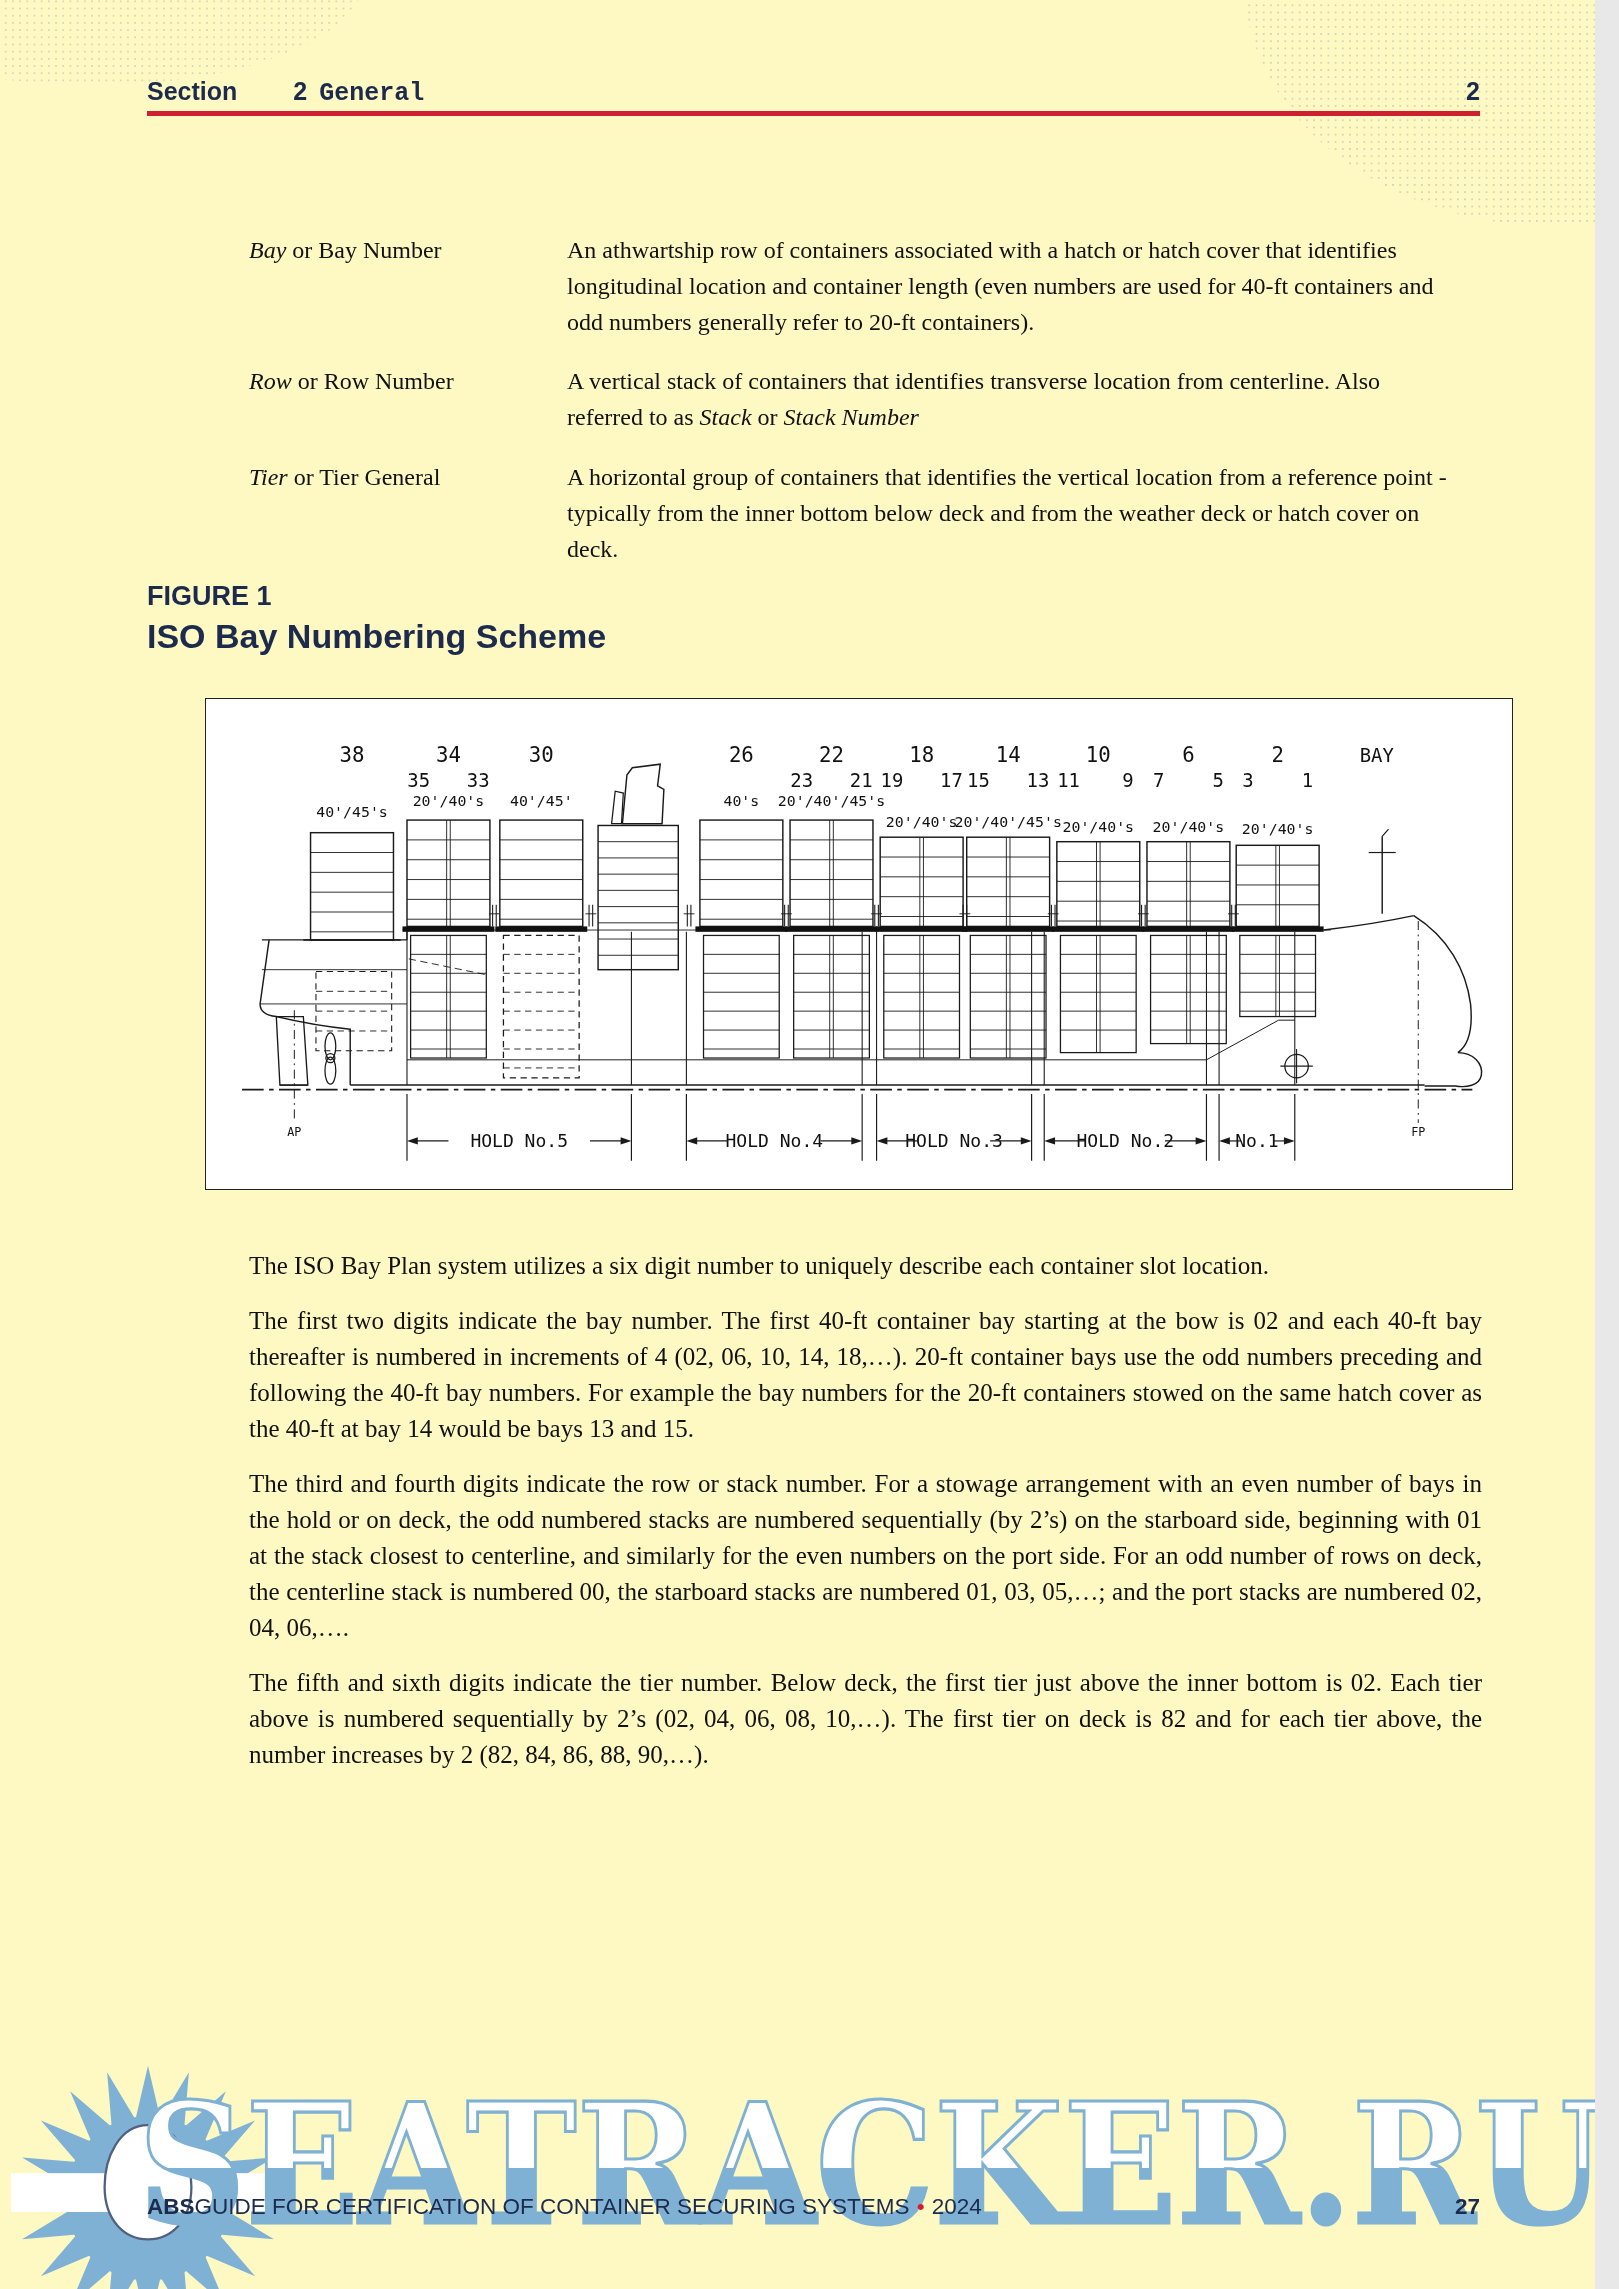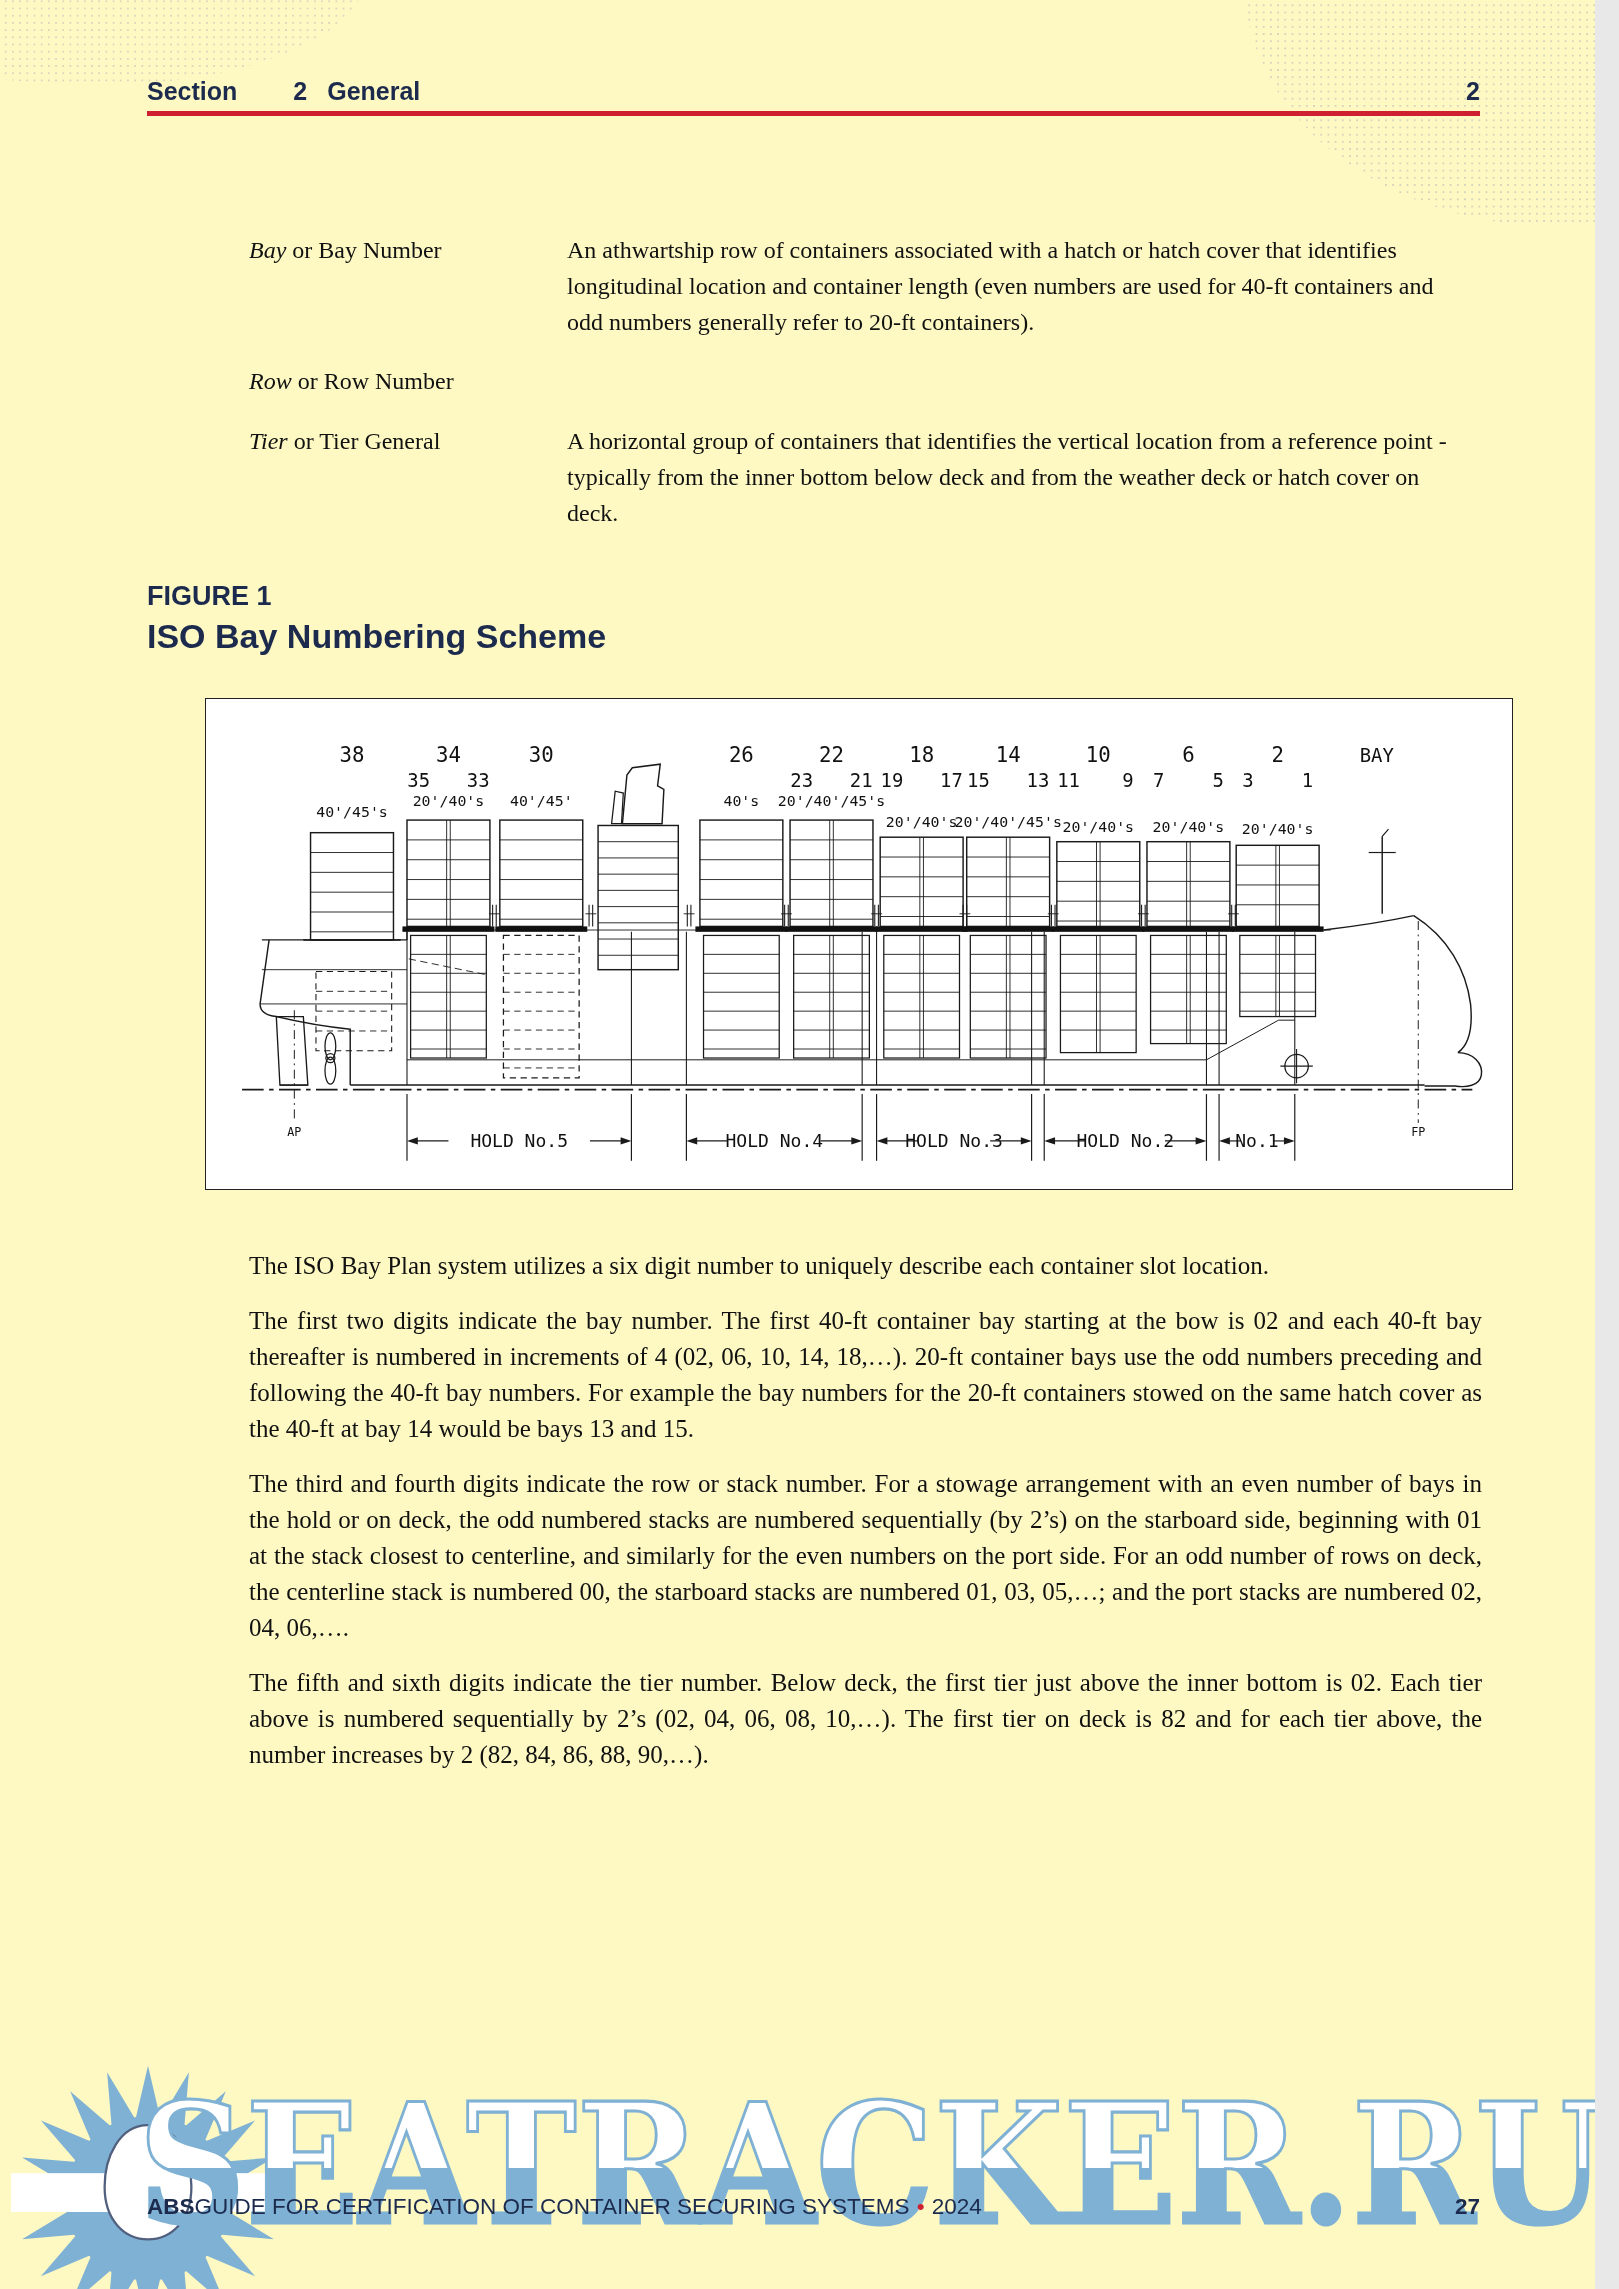--- a/index.html
+++ b/index.html
@@ -7,21 +7,21 @@
         font-family:"Liberation Serif",serif;color:#111;}
   
   .dots{position:absolute;background-image:radial-gradient(circle,#a9aeb6 1.2px,transparent 1.4px);
         background-size:7.2px 7.2px;pointer-events:none;}
   .dots-left{top:-31px;left:-41px;width:450px;height:142px;clip-path:ellipse(60% 76% at 30% 6%);opacity:.45;}
   .dots-right{top:-63px;right:-72px;width:450px;height:315px;clip-path:ellipse(70% 78% at 76% 14%);opacity:.5;}
   
   .hdr{position:absolute;top:77px;left:147px;width:1333px;display:flex;align-items:baseline;
        font-family:"Liberation Sans",sans-serif;font-weight:bold;font-size:25px;color:#1c2b4d;}
   .hdr .sec-num{margin-left:56px;}
-  .hdr .sec-title{margin-left:20px;}
+  .hdr .sec-title{margin-left:12px;font-family:Liberation Mono, monospace;}
   .hdr .pageno{margin-left:auto;}
   .red-rule{position:absolute;top:111px;left:147px;width:1333px;height:4.5px;background:#ce2030;}
   
   .defs{position:absolute;top:232px;left:249px;width:1260px;font-size:24px;line-height:36px;}
   .def-row{display:grid;grid-template-columns:318px 1fr;margin-bottom:23.4px;}
   .it{font-style:italic;}
   
   .figtitle{position:absolute;left:147px;width:1333px;
             font-family:"Liberation Sans",sans-serif;font-weight:bold;color:#1c2b4d;}
   .figtitle.l1{top:581px;font-size:27px;}
@@ -59,20 +59,21 @@
   </div>
   <div class="red-rule"></div>
 
   <div class="defs" id="defs">
       <div class="def-row">
         <div><span class="it">Bay</span><span> or Bay Number</span></div>
         <div><span>An athwartship row of containers associated with a hatch or hatch cover that identifies</span><br><span>longitudinal location and container length (even numbers are used for 40-ft containers and</span><br><span>odd numbers generally refer to 20-ft containers).</span></div>
       </div>
       <div class="def-row">
         <div><span class="it">Row</span><span> or Row Number</span></div>
+        <div><span>A vertical stack of containers that identifies transverse location from centerline. Also</span><br><span>referred to as </span><span class="it">Stack</span><span> or </span><span class="it">Stack Number</span></div>
       </div>
       <div class="def-row">
         <div><span class="it">Tier</span><span> or Tier General</span></div>
         <div><span>A horizontal group of containers that identifies the vertical location from a reference point -</span><br><span>typically from the inner bottom below deck and from the weather deck or hatch cover on</span><br><span>deck.</span></div>
       </div>
     </div>
 
   <div class="figtitle l1">FIGURE 1</div>
   <div class="figtitle l2">ISO Bay Numbering Scheme</div>
 

